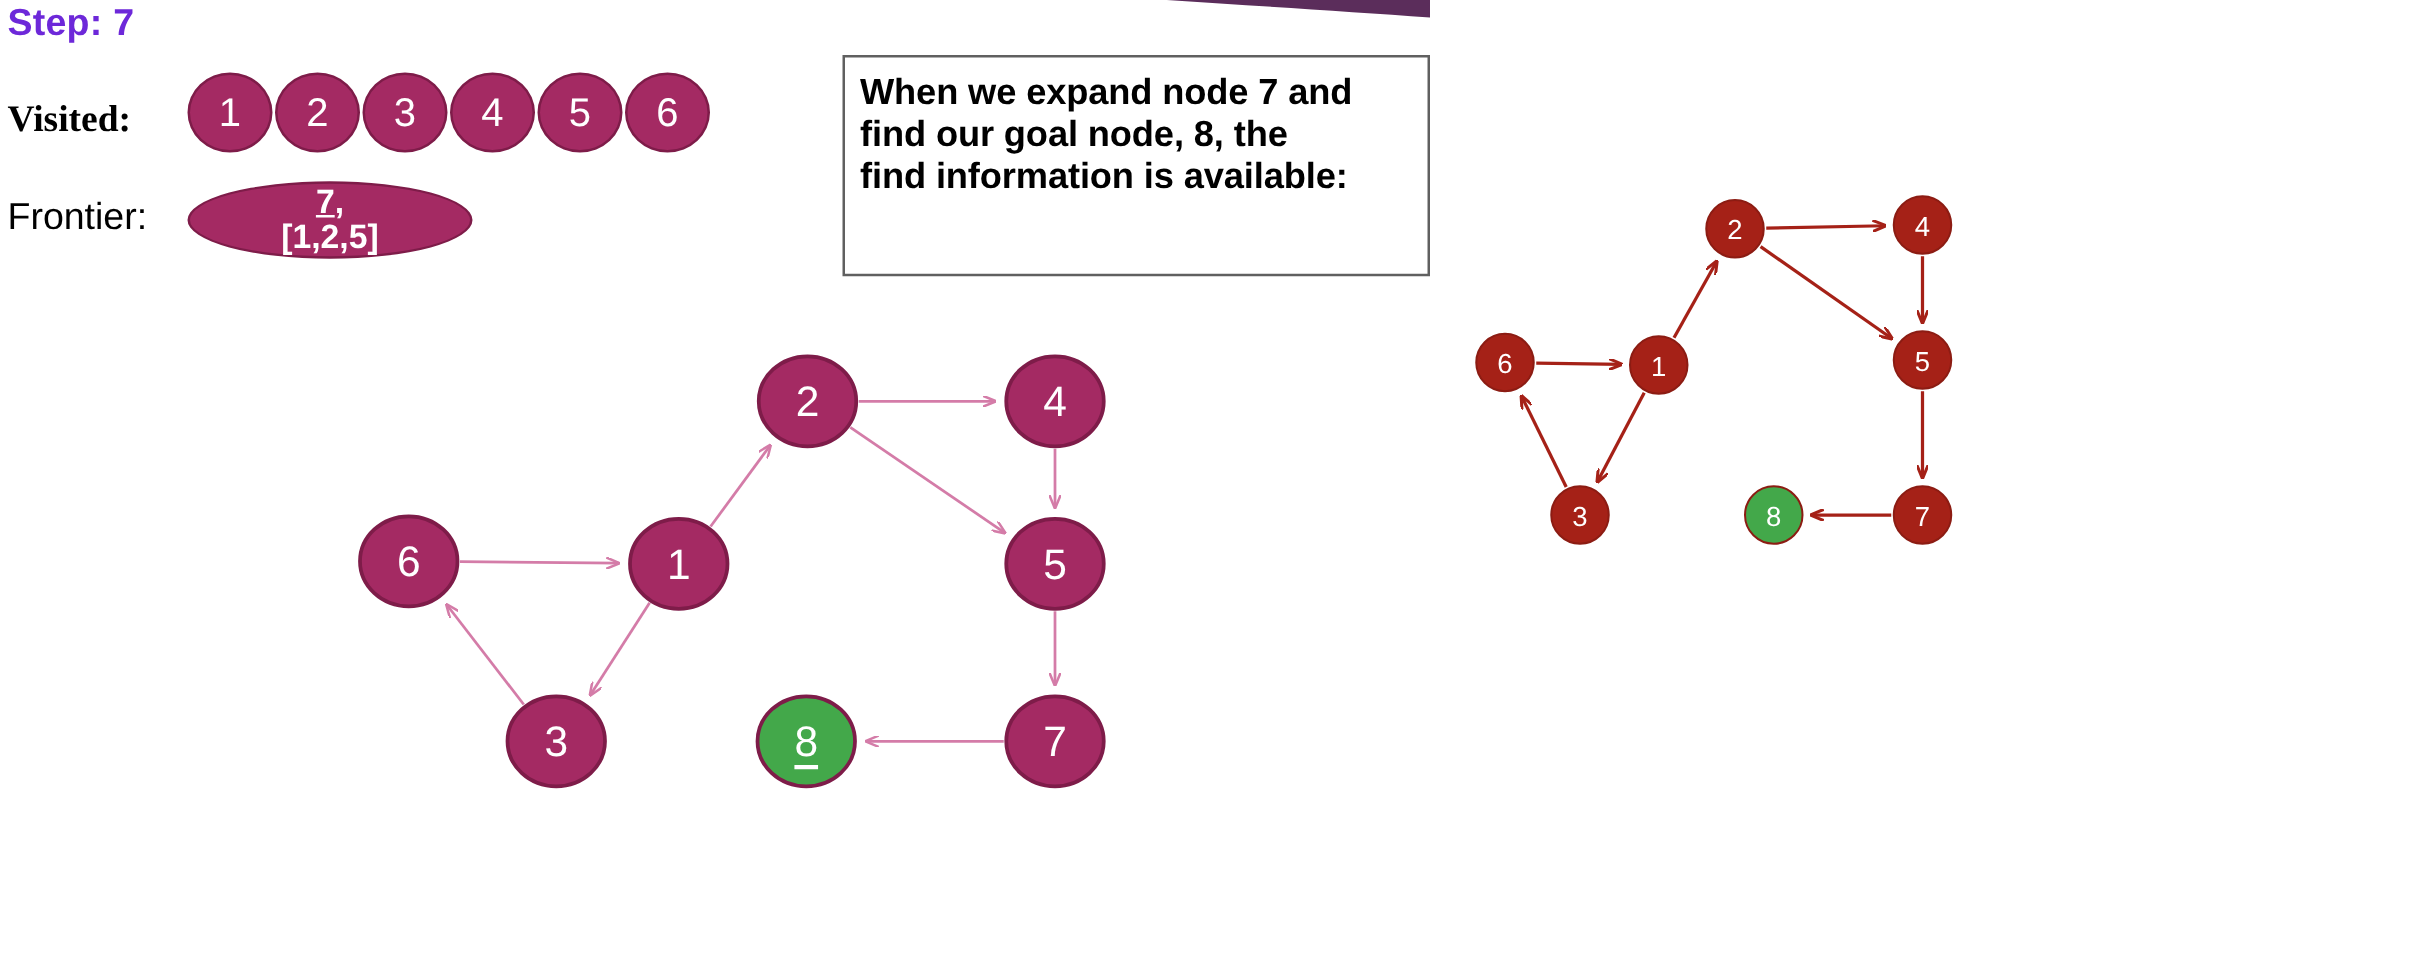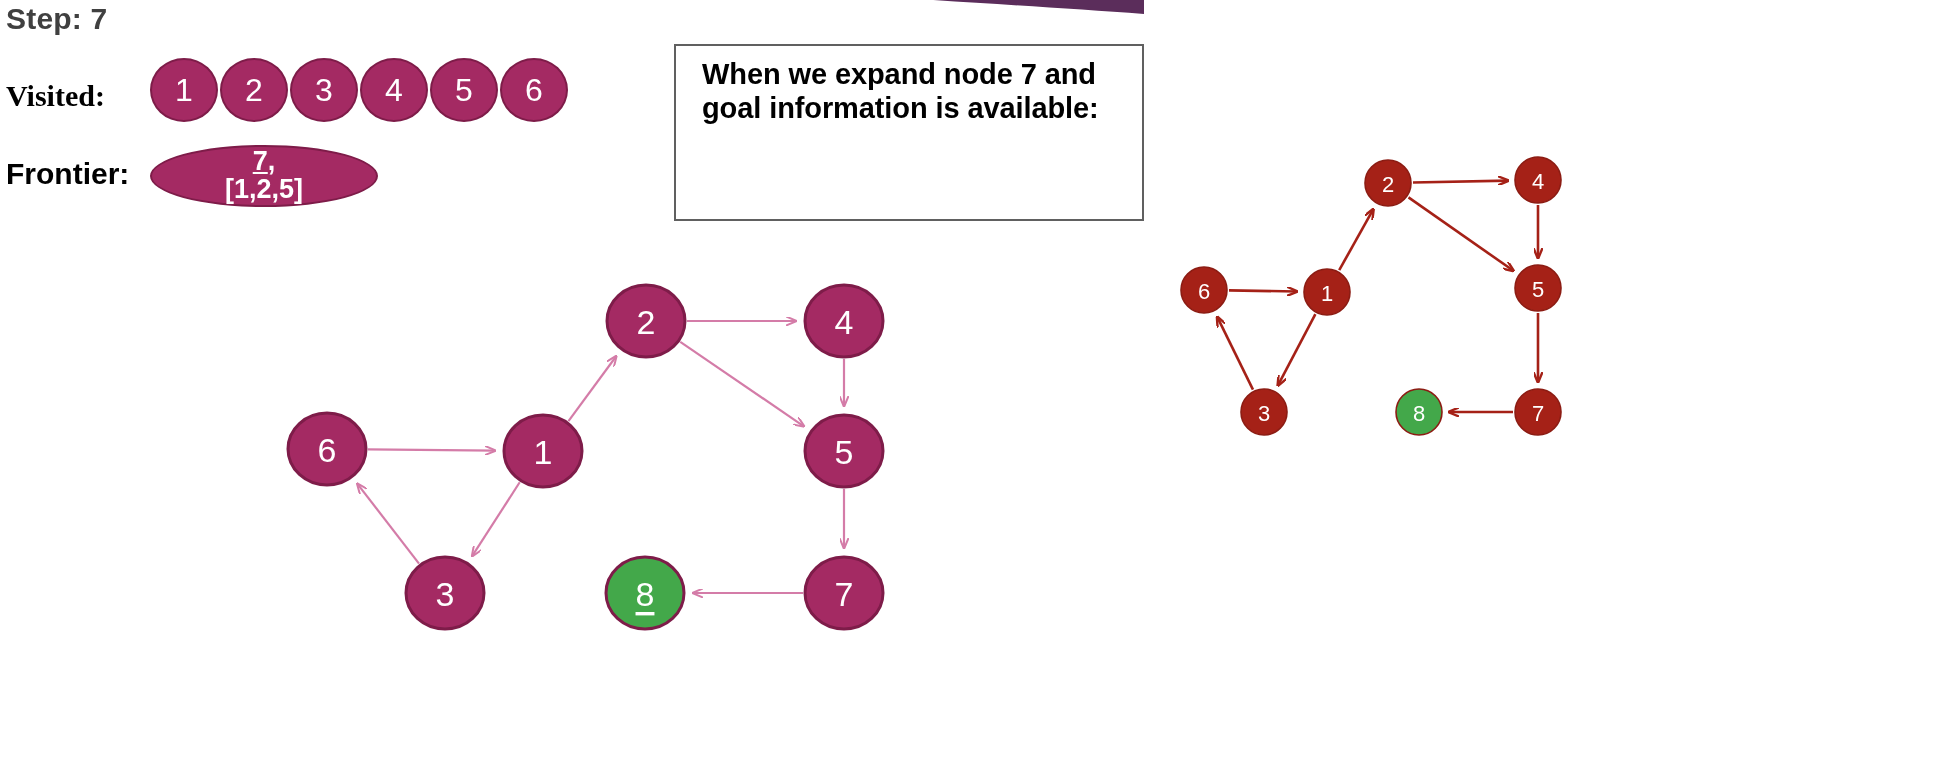--- a/index.html
+++ b/index.html
@@ -11,25 +11,25 @@
   }
   .stage{position:absolute;left:0;top:0;width:1936px;height:781px;}
 
   
   .banner{position:absolute;left:388px;top:-72px;width:756px;height:92px;
           overflow:hidden;pointer-events:none;}
   .banner svg{display:block;}
 
   
   .step-line{position:absolute;left:6px;top:2px;
-             font-size:30px;font-weight:bold;color:#404040;letter-spacing:.2px;}
+             font-size:30px;font-weight:bold;color:#6d28d9;letter-spacing:.2px;}
   .visited-label{position:absolute;left:6px;top:79px;
              font-size:30px;font-weight:bold;color:#000;font-family:Liberation Serif, serif;}
   .frontier-label{position:absolute;left:6px;top:157px;
-             font-size:30px;font-weight:bold;color:#000;}
+             font-size:30px;font-weight:normal;color:#000;}
 
   .visited-row{position:absolute;left:150px;top:58px;
                display:flex;flex-direction:row;align-items:center;}
   .vnode{
     width:68px;height:64px;margin-right:2px;
     border-radius:50%;
     background:#A42A63;
     border:2px solid #7E1C49;
     box-sizing:border-box;
     display:flex;align-items:center;justify-content:center;
@@ -45,21 +45,21 @@
     overflow:visible;
   }
   .frontier-ellipse .l1{display:block;}
   .frontier-ellipse .l1 u{text-decoration:underline;}
   .frontier-ellipse .l2{display:block;}
 
   
   .callout{
     position:absolute;left:674px;top:44px;width:470px;height:177px;
     border:2px solid #606060;background:#ffffff;box-sizing:border-box;
-    padding:12px 0 0 26px;
+    padding:12px 0 0 12px;
   }
   .callout p{margin:0;font-size:29px;font-weight:bold;color:#000;
              line-height:1.16;letter-spacing:-0.1px;}
 
   
   .graph-main{position:absolute;left:260px;top:270px;width:680px;height:380px;}
   .graph-mini{position:absolute;left:1160px;top:130px;width:776px;height:320px;}
   .graph-main svg,.graph-mini svg{display:block;overflow:visible;}
 
   .nlabel{font-family:"Liberation Sans",sans-serif;fill:#ffffff;
@@ -89,21 +89,22 @@
     </div>
 
   <div class="frontier-label">Frontier:</div>
   <div class="frontier-ellipse">
     <span class="l1"><u>7</u><span>,</span></span>
     <span class="l2">[1,2,5]</span>
   </div>
 
   <div class="callout">
     <p>When we expand node 7 and</p>
-    <p>goal information is available:</p>
+    <p>find our goal node, 8, the</p>
+    <p>find information is available:</p>
   </div>
 
   <div class="graph-main">
     <svg id="svg-main" width="680" height="380" viewBox="0 0 680 380" xmlns="http://www.w3.org/2000/svg">
         <defs>
           <marker id="svg-main-ah" markerWidth="11" markerHeight="9" refX="10" refY="4.5" orient="auto" markerUnits="userSpaceOnUse">
             <path d="M0,0 L11,4.5 L0,9" fill="none" stroke="#D47CA8" stroke-width="2"></path>
           </marker>
         </defs>
         <g>

